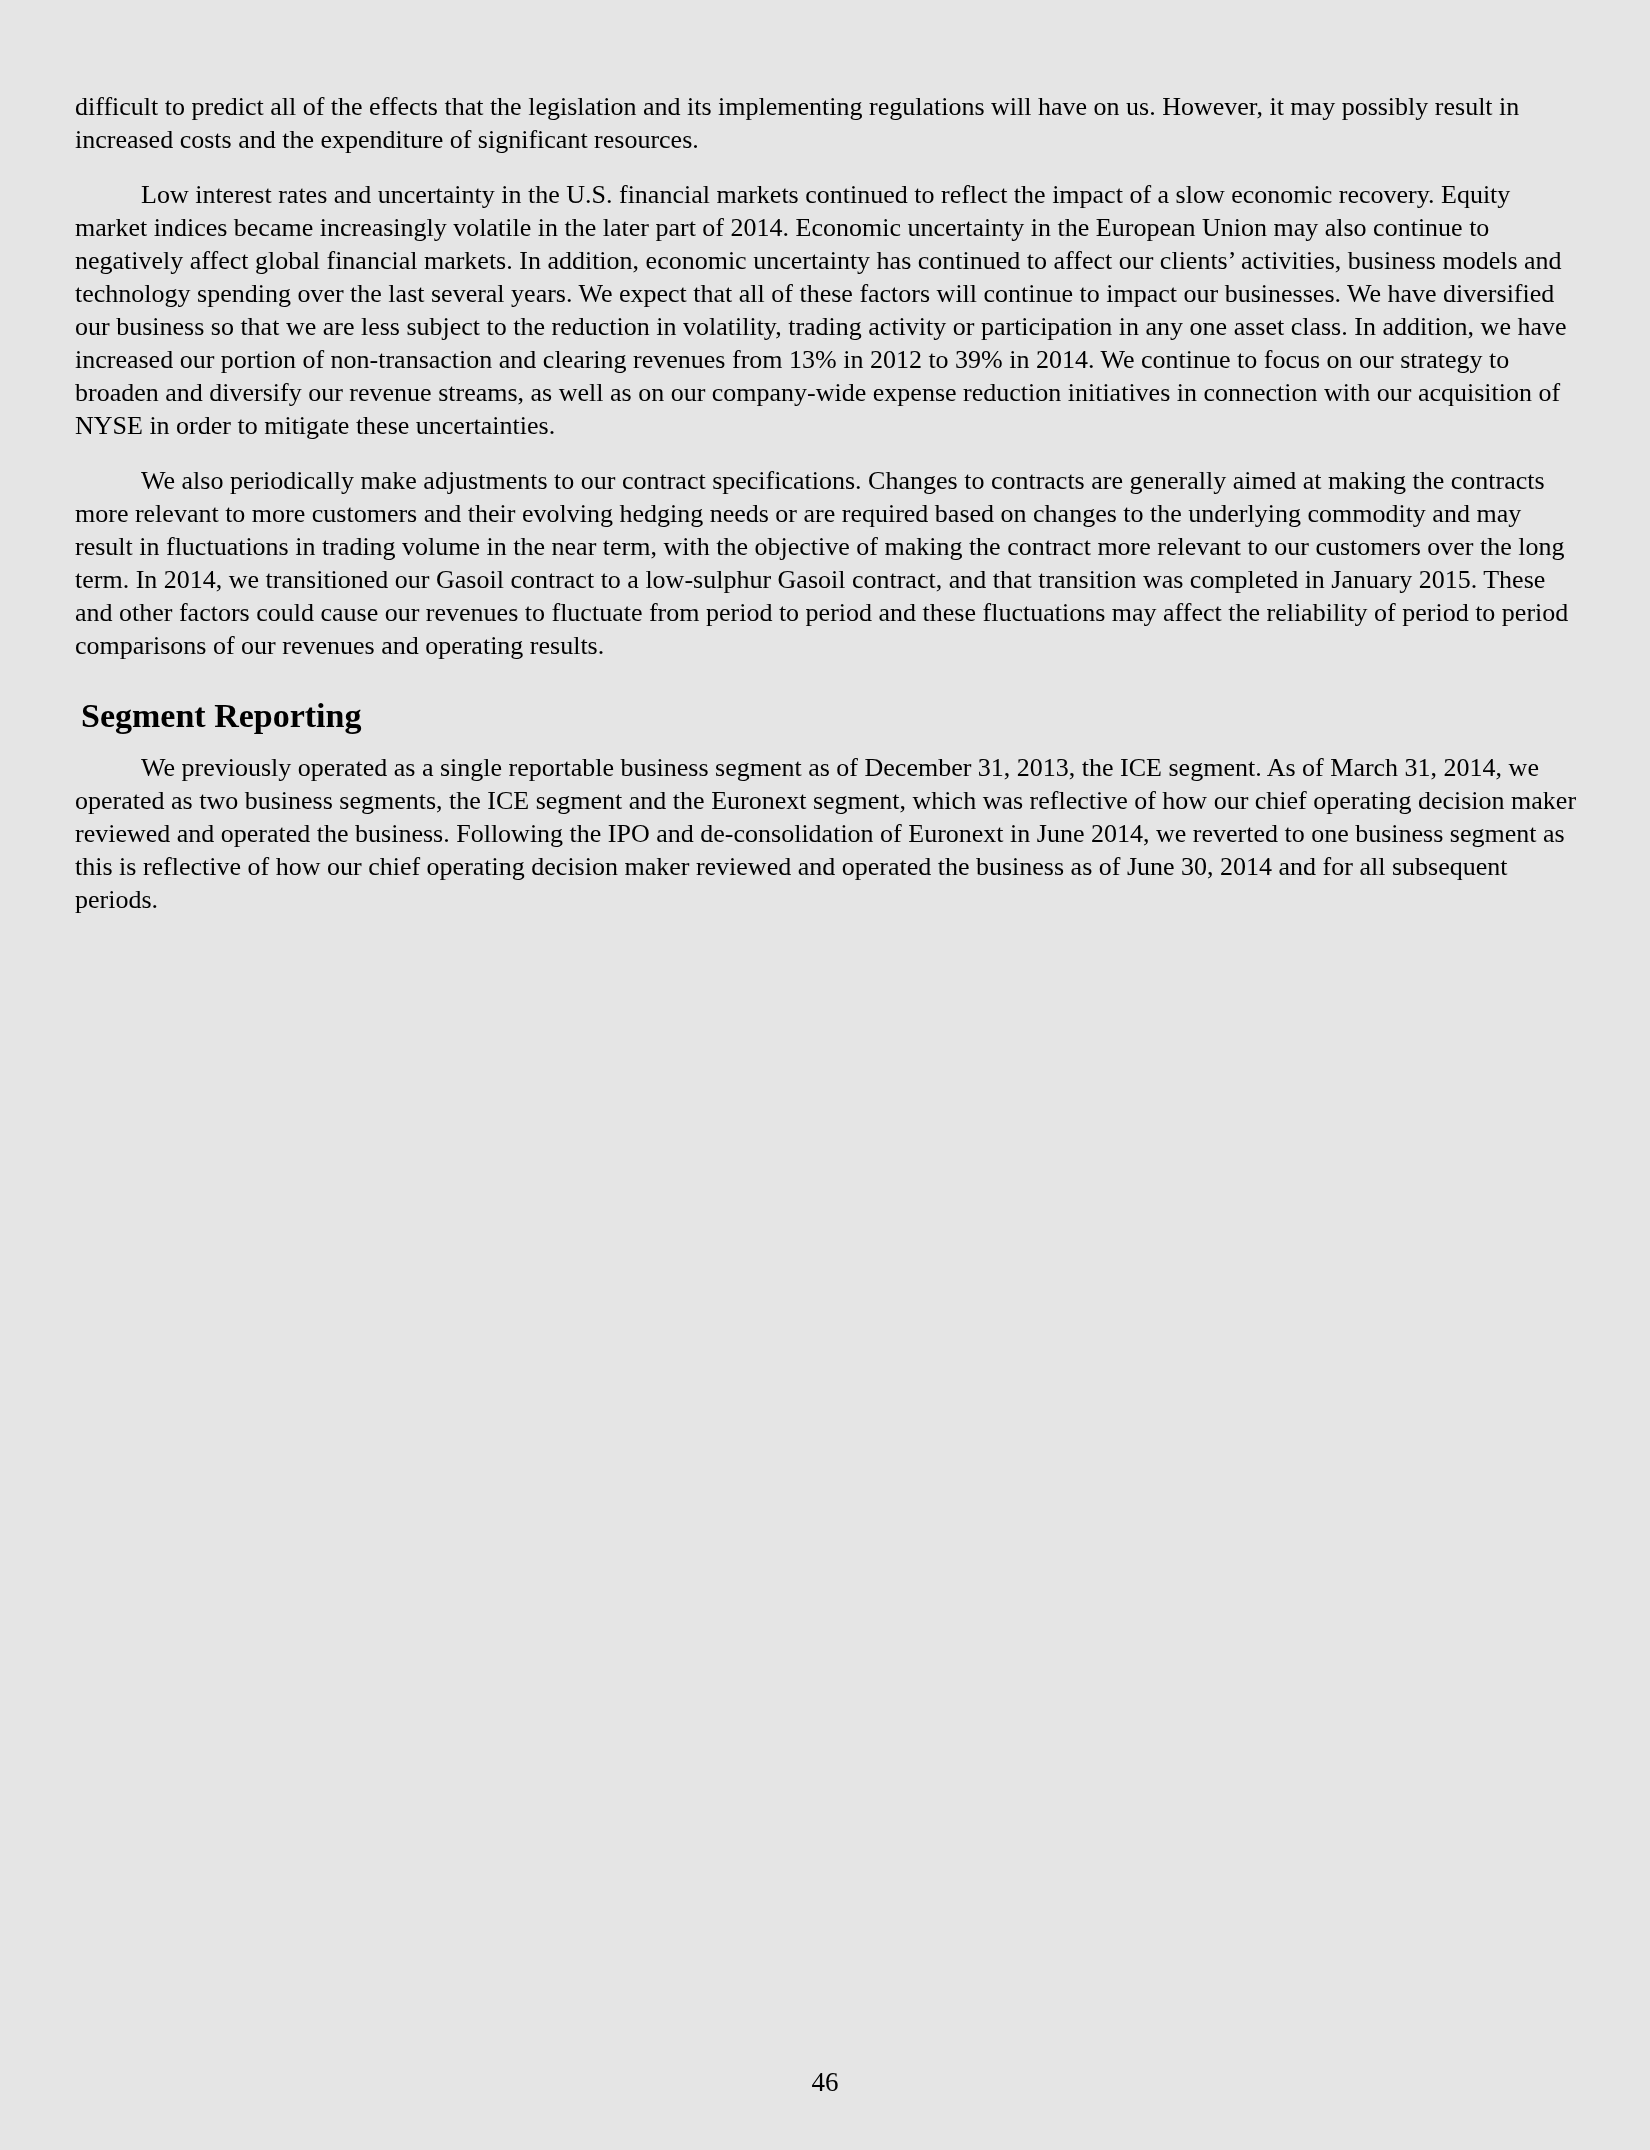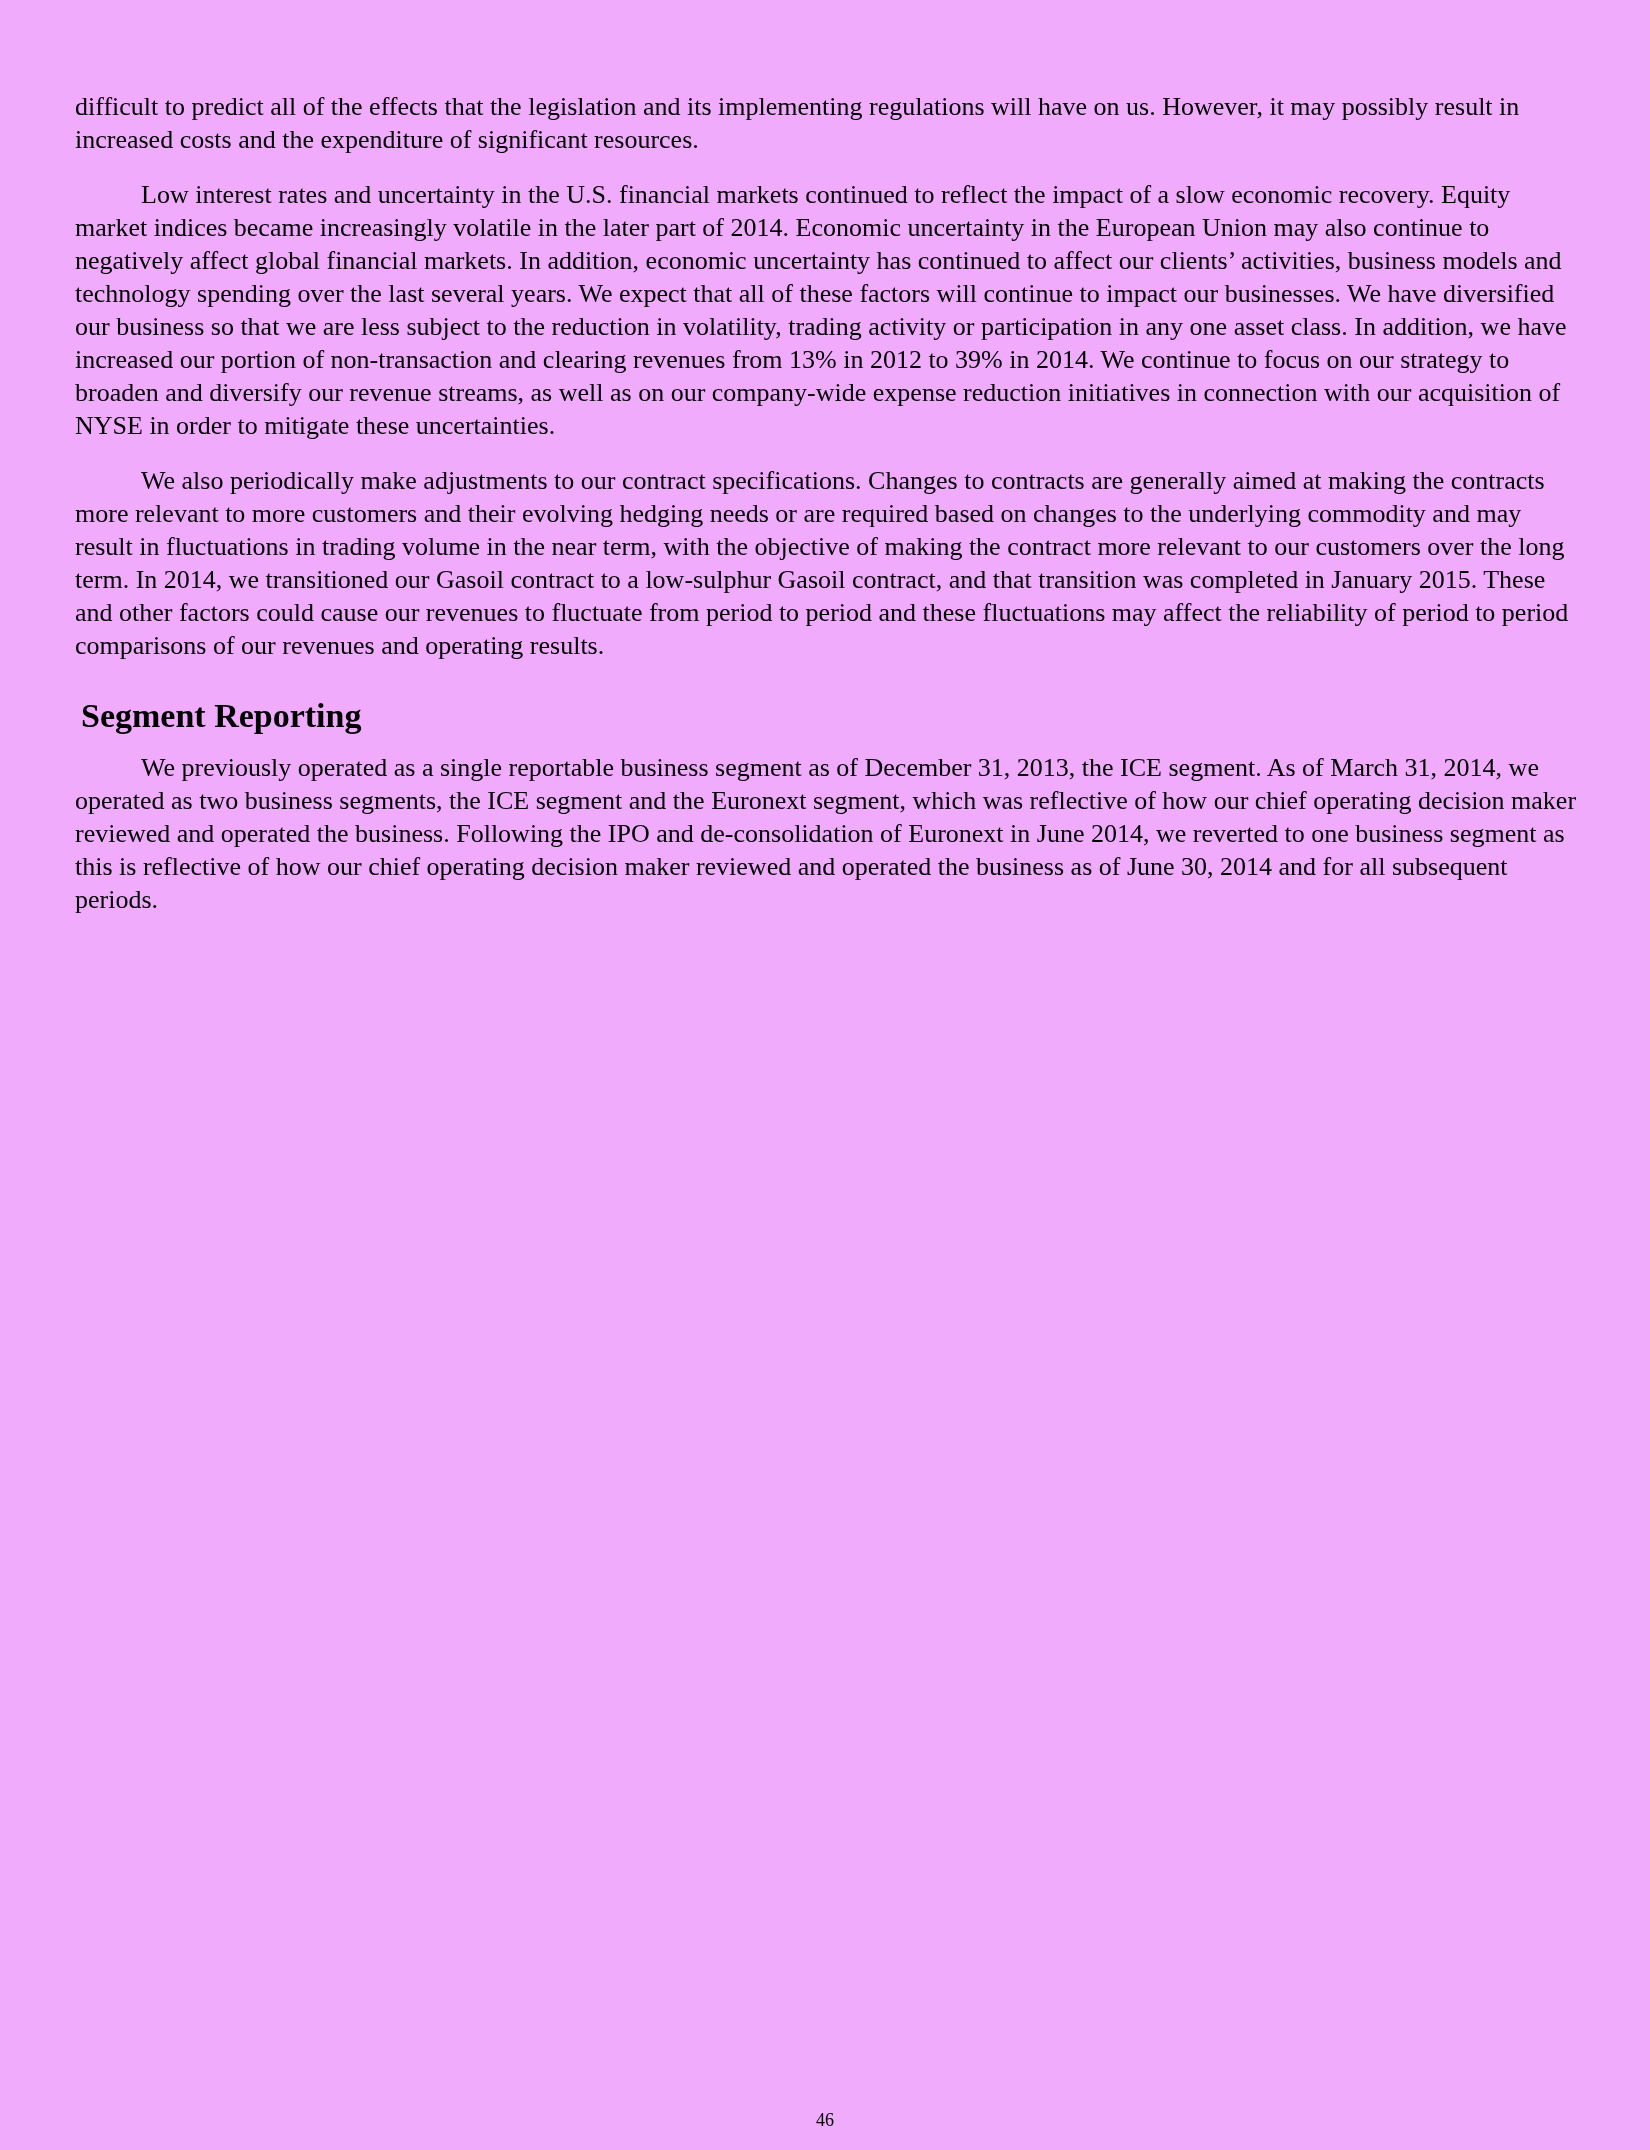--- a/index.html
+++ b/index.html
@@ -13,21 +13,21 @@
     position: relative;
     font-family: "Liberation Serif", "DejaVu Serif", serif;
     color: #000000;
   }
   .page {
     position: absolute;
     top: 0;
     left: 0;
     width: 1650px;
     height: 2150px;
-    background: #f0abfc;
+    background: #e5e5e5;
     overflow: hidden;
   }
   .content {
     position: absolute;
     left: 75px;
     top: 0;
     width: 1505px;
     padding-top: 90px;
     font-size: 26px;
     line-height: 33px;
@@ -45,23 +45,22 @@
     font-weight: bold;
     margin: 37px 0 19px 0;
     padding-left: 6px;
   }
   .page-number {
     position: absolute;
     top: 2066px;
     left: 0;
     width: 1650px;
     text-align: center;
-    font-size: 18px;
+    font-size: 27px;
     line-height: 33px;
-    margin-top: 38px;
   }
 </style>
 </head>
 <body>
 
 <div class="page">
   <main class="content">
     <p class="para">difficult to predict all of the effects that the legislation and its implementing regulations will have on us. However, it may possibly result in increased costs and the expenditure of significant resources.</p>
     <p class="para indent">Low interest rates and uncertainty in the U.S. financial markets continued to reflect the impact of a slow economic recovery. Equity market indices became increasingly volatile in the later part of 2014. Economic uncertainty in the European Union may also continue to negatively affect global financial markets. In addition, economic uncertainty has continued to affect our clients’ activities, business models and technology spending over the last several years. We expect that all of these factors will continue to impact our businesses. We have diversified our business so that we are less subject to the reduction in volatility, trading activity or participation in any one asset class. In addition, we have increased our portion of non-transaction and clearing revenues from 13% in 2012 to 39% in 2014. We continue to focus on our strategy to broaden and diversify our revenue streams, as well as on our company-wide expense reduction initiatives in connection with our acquisition of NYSE in order to mitigate these uncertainties.</p>
     <p class="para indent">We also periodically make adjustments to our contract specifications. Changes to contracts are generally aimed at making the contracts more relevant to more customers and their evolving hedging needs or are required based on changes to the underlying commodity and may result in fluctuations in trading volume in the near term, with the objective of making the contract more relevant to our customers over the long term. In 2014, we transitioned our Gasoil contract to a low-sulphur Gasoil contract, and that transition was completed in January 2015. These and other factors could cause our revenues to fluctuate from period to period and these fluctuations may affect the reliability of period to period comparisons of our revenues and operating results.</p>

